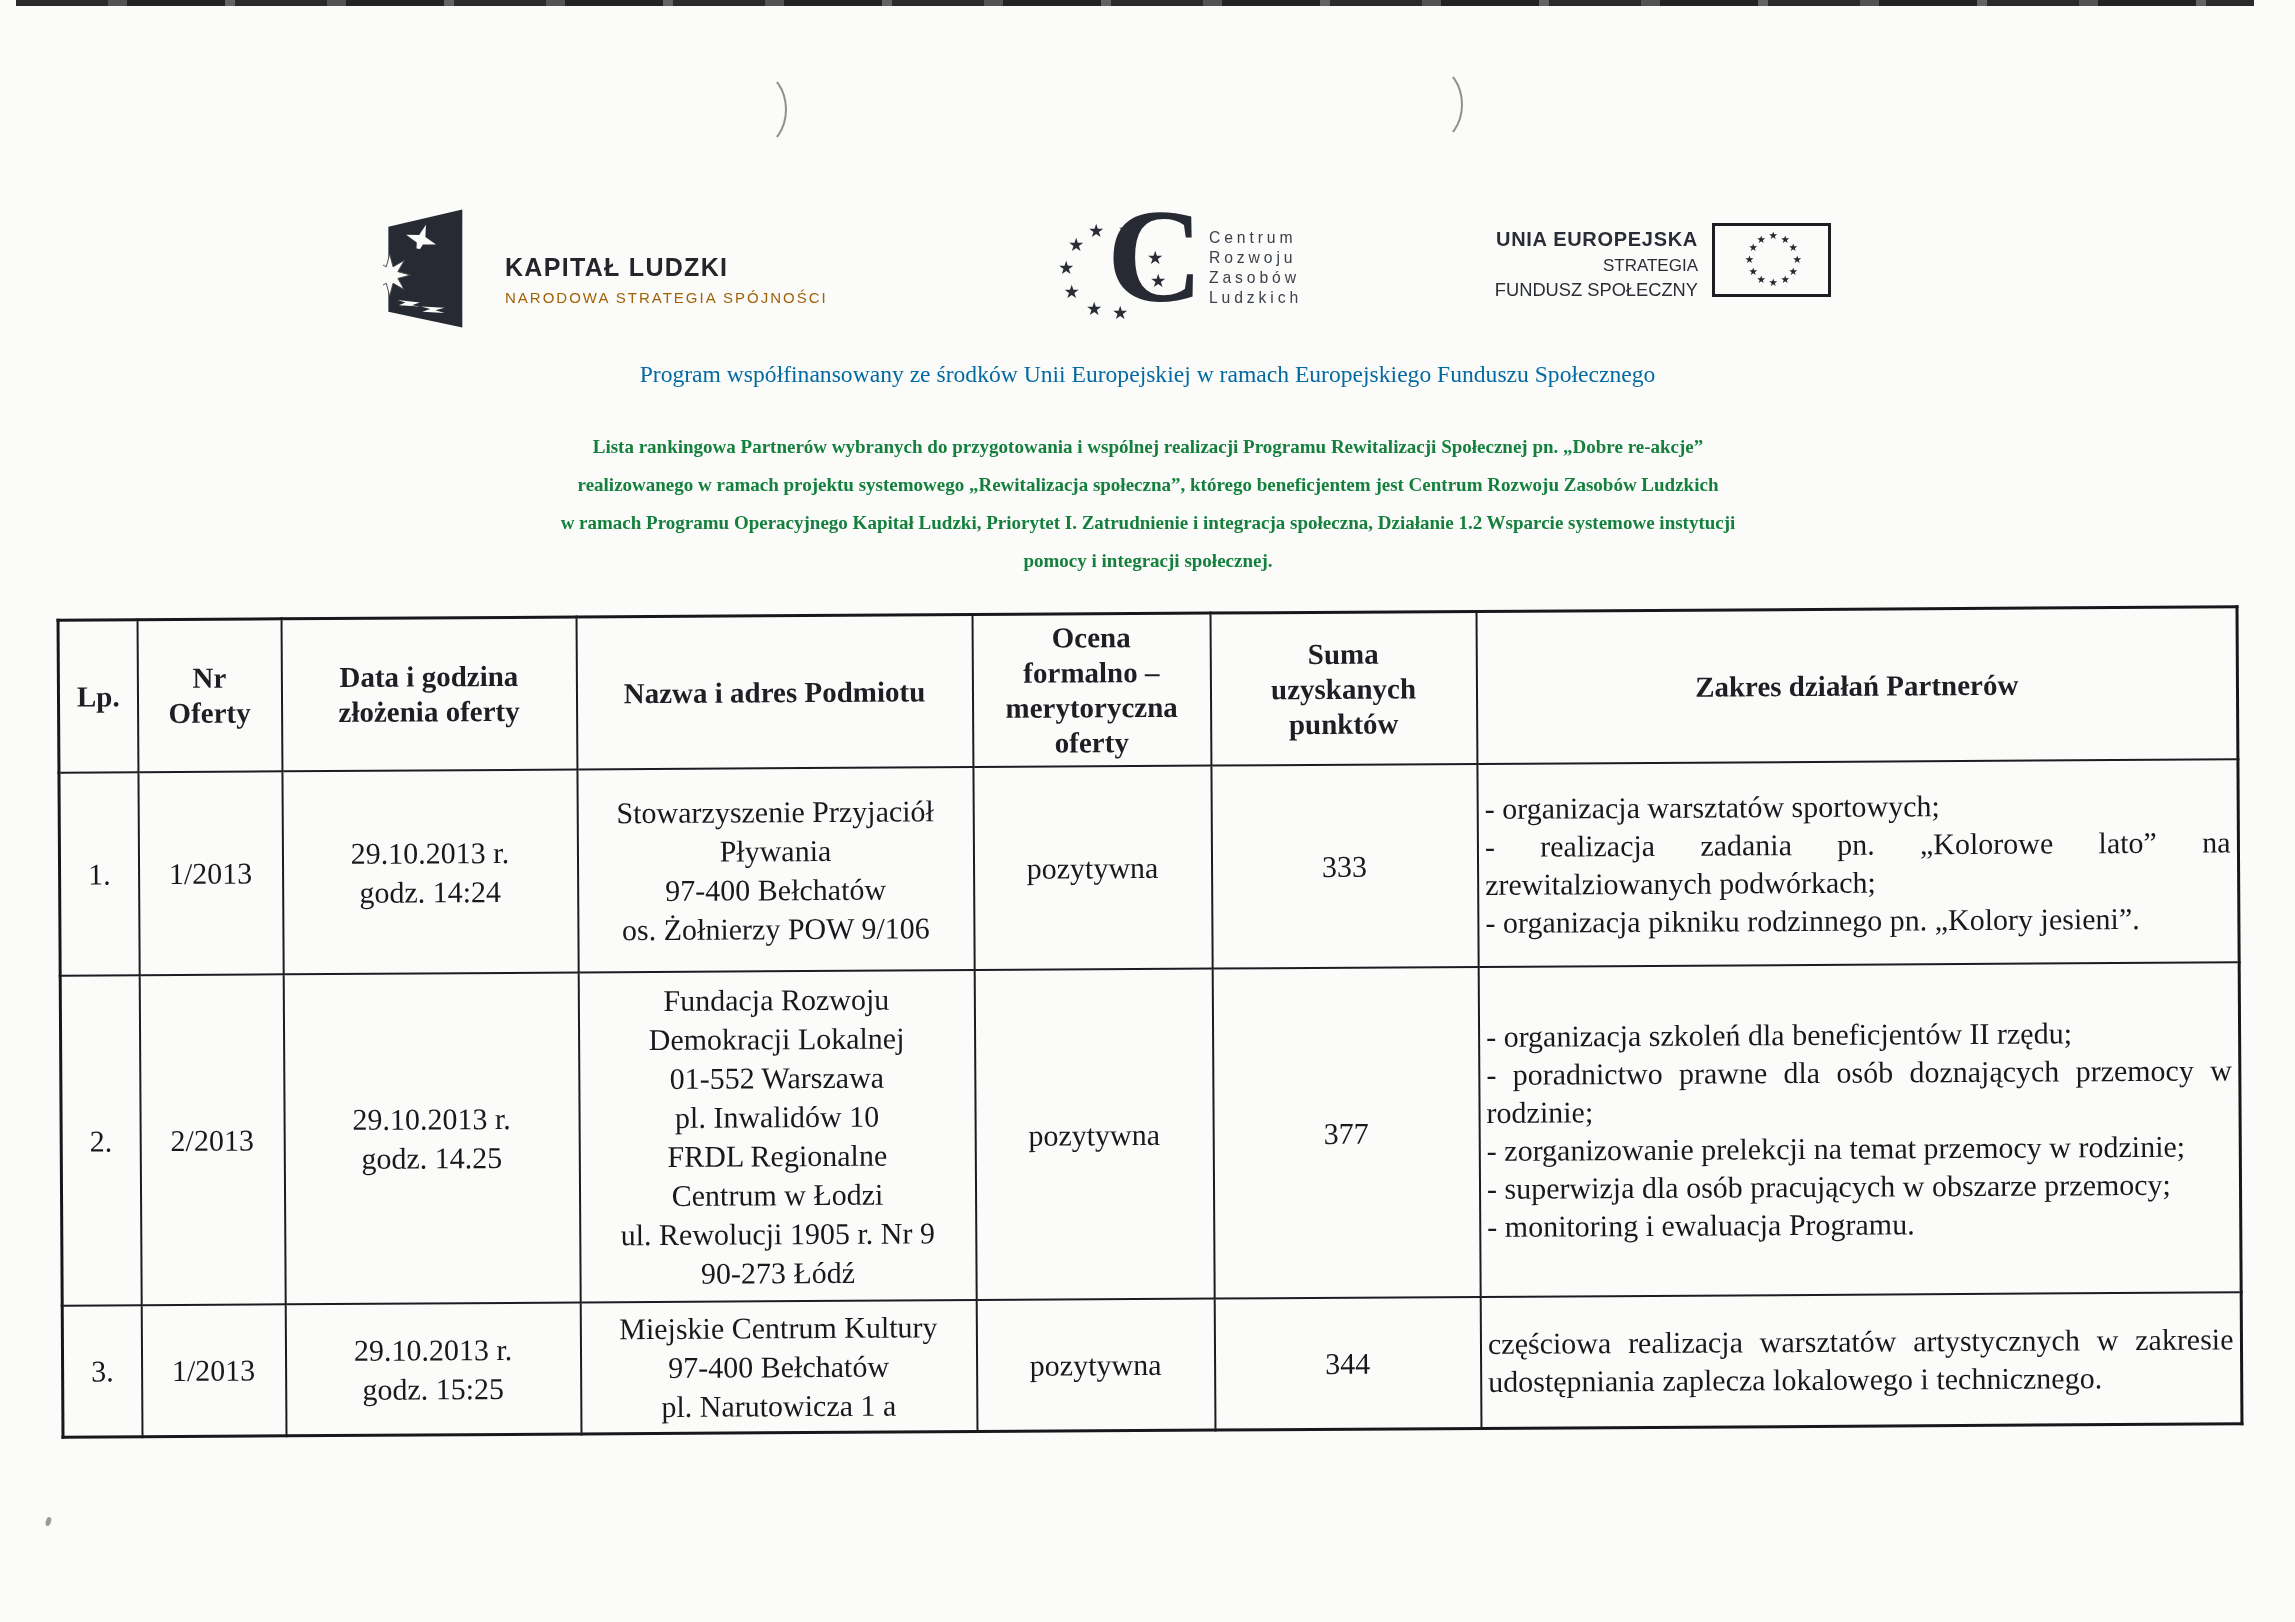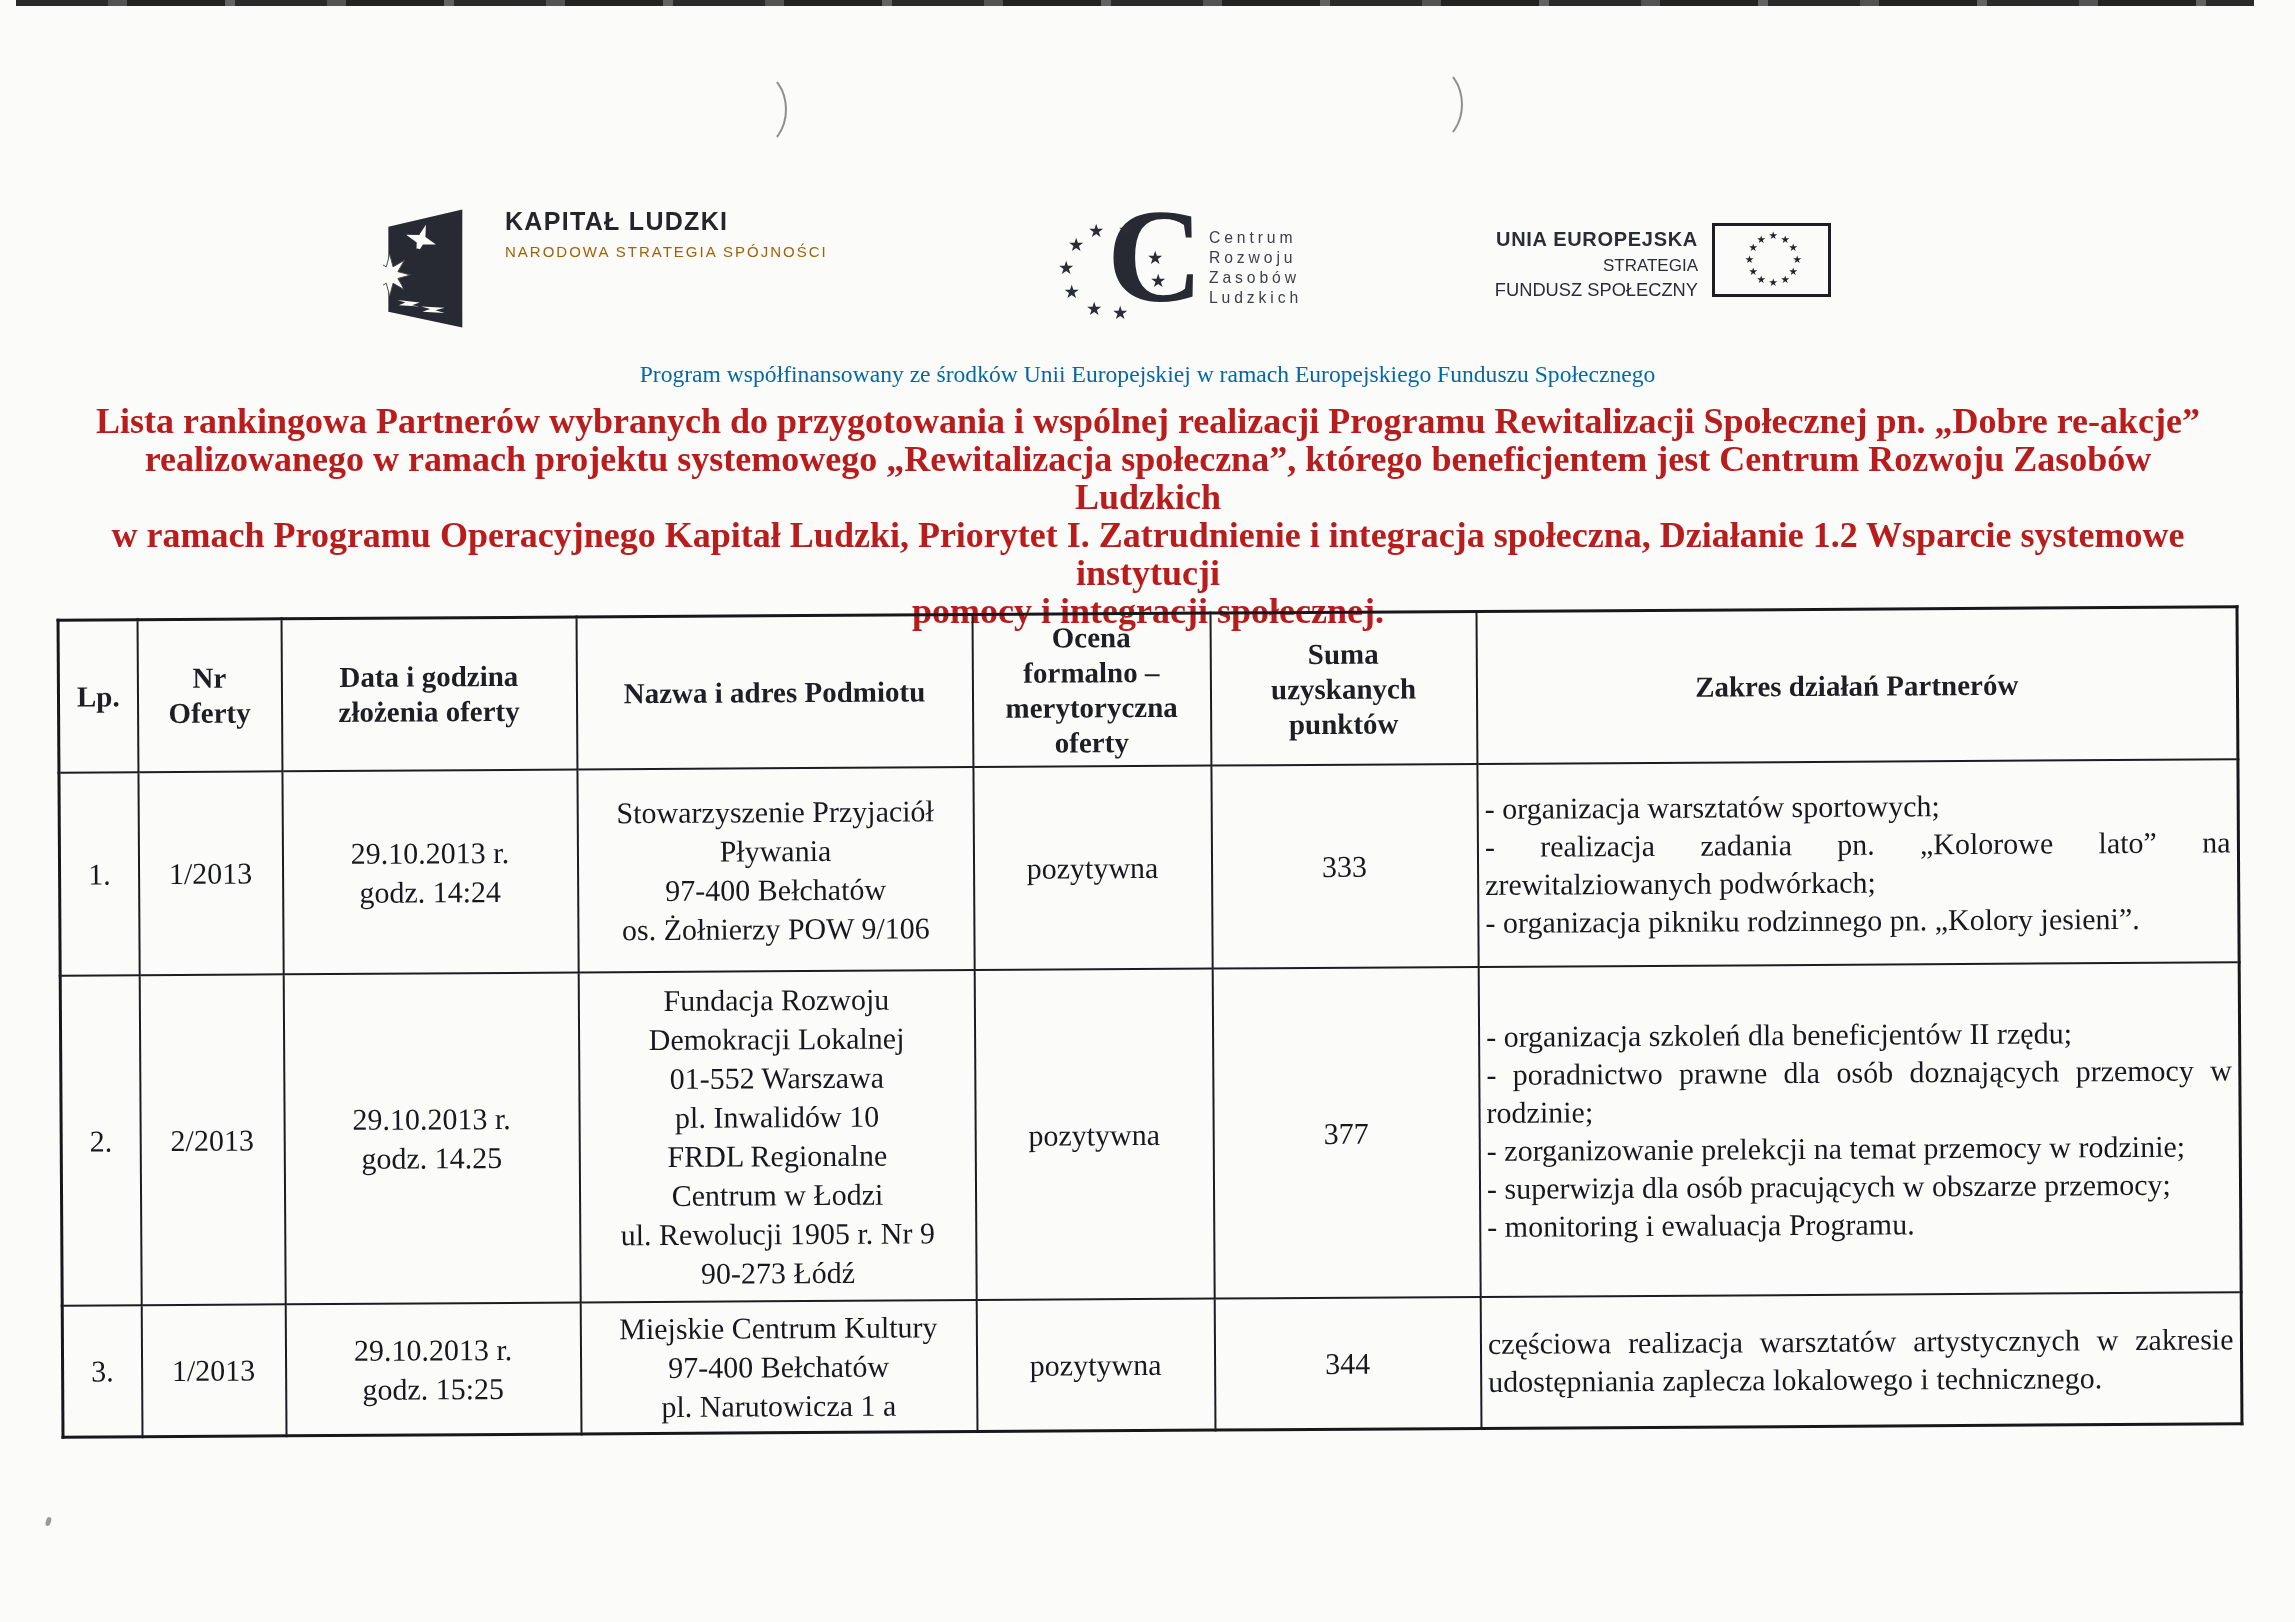--- a/index.html
+++ b/index.html
@@ -23,21 +23,21 @@
   }
   .scan-arc.a1{left:732px; top:72px;}
   .scan-arc.a2{left:1408px; top:67px;}
   .scan-speck{
     position:absolute; left:46px; top:1517px; width:4.6px; height:8.5px;
     background:#9a9a9a; border-radius:50%; transform:rotate(18deg);
   }
   
   .logo-kl{position:absolute; left:383px; top:207px; display:flex; align-items:flex-start;}
   .kl-flag{width:84px; height:123px;}
-  .kl-text{margin-left:38px; font-family:"Liberation Sans","DejaVu Sans",sans-serif;}
+  .kl-text{margin-left:38px; margin-top:46px; font-family:"Liberation Sans","DejaVu Sans",sans-serif;}
   .kl-title{font-size:25px; font-weight:bold; letter-spacing:1.3px; color:#24262c;}
   .kl-sub{font-size:15px; letter-spacing:2px; color:#a16207; margin-top:6.5px;}
 
   .logo-crzl{position:absolute; left:1047px; top:208px; width:366px; height:131px;}
   .crzl-star{position:absolute; font-size:18.3px; line-height:1; color:#2a2d36;}
   .crzl-c{
     position:absolute; left:60px; top:-18.3px;
     font-size:133px; font-weight:bold; line-height:1; color:#272a33;
     font-family:"Liberation Serif","DejaVu Serif",serif;
   }
@@ -57,23 +57,23 @@
     width:113px; height:68px; border:3.3px solid #1c1e24; background:#fbfbf9;
   }
   .eu-star{position:absolute; font-size:10.5px; line-height:1; color:#24262e;}
 
   
   .funding-note{
     position:absolute; left:0; top:361px; width:2295px;
     text-align:center; font-size:23.6px; color:#0369a1;
   }
   .doc-title{
-    position:absolute; left:79px; top:402px; width:2138px;
-    text-align:center; font-size:36px; font-weight:bold;
-    line-height:38px; color:#b91c1c;
+    position:absolute; left:79px; top:428px; width:2138px;
+    text-align:center; font-size:19px; font-weight:bold;
+    line-height:38px; color:#15803d;
   }
   
   .tbl-wrap{position:absolute; left:59px; top:612px; width:2179px; transform:rotate(-0.35deg); transform-origin:50% 50%;}
   table.ranking{
     width:2179px; border-collapse:collapse; table-layout:fixed;
     border:3.3px solid #17181c;
   }
   table.ranking th, table.ranking td{
     border:2px solid #1c1d22;
   }

